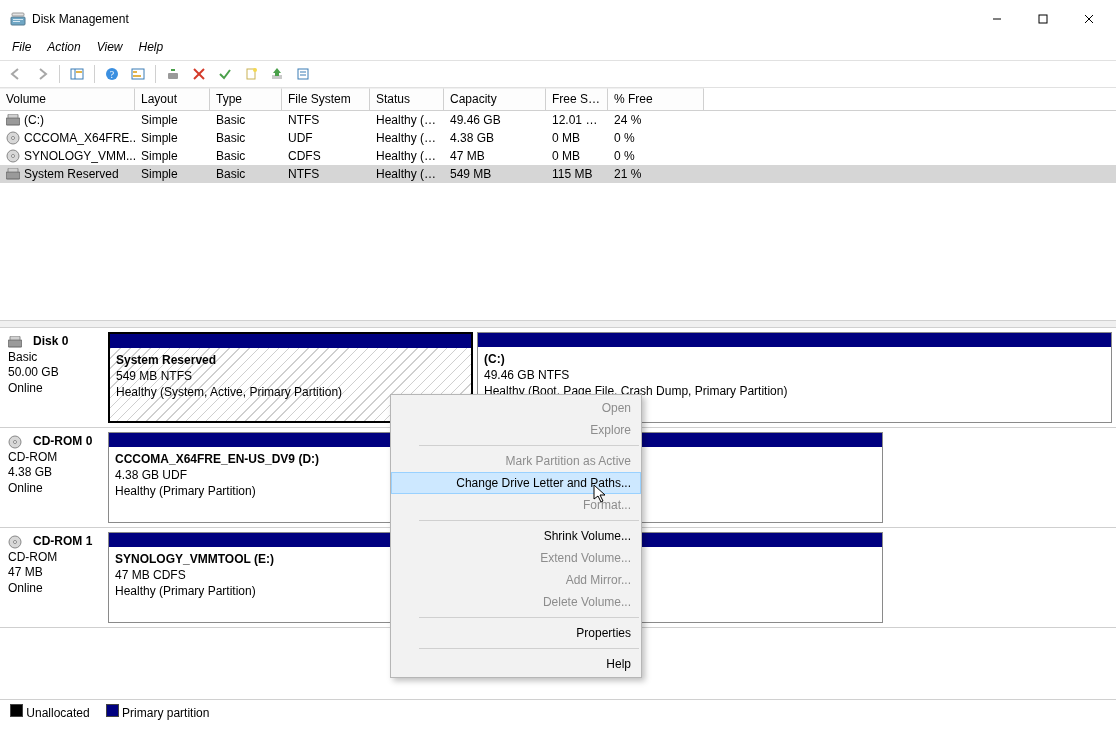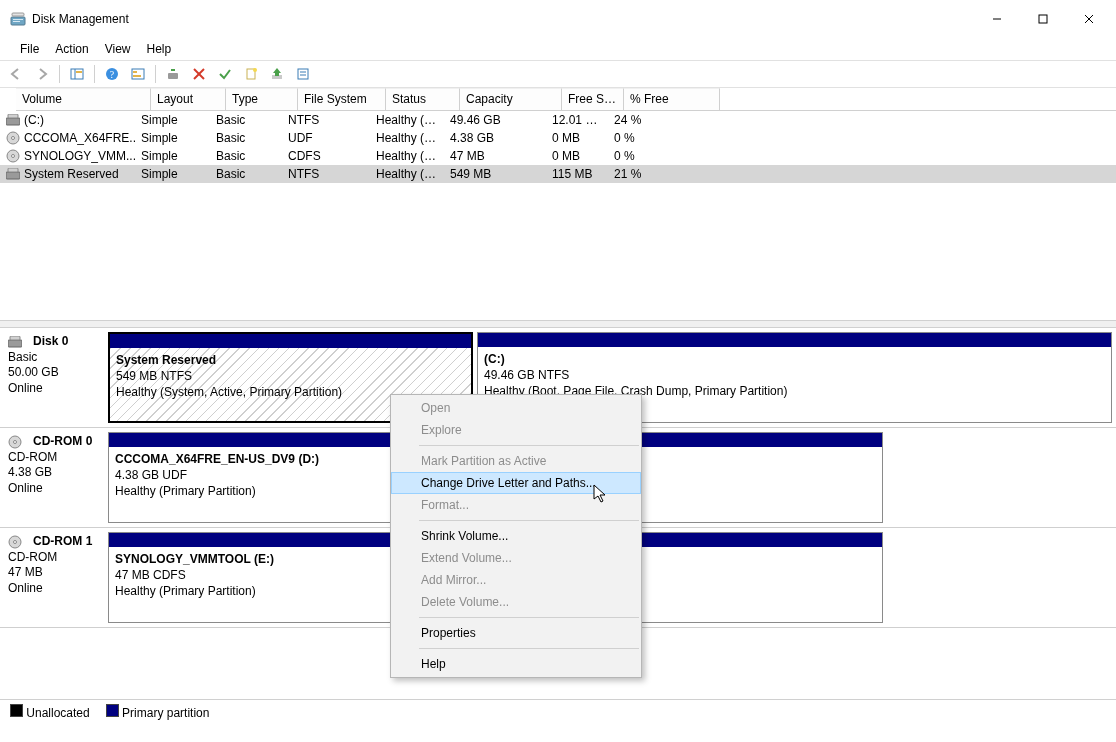--- a/index.html
+++ b/index.html
@@ -40,22 +40,23 @@
     align-items: center;
     justify-content: center;
     font-family: "Segoe UI Symbol", sans-serif;
   }
   .winbtn svg { width: 10px; height:10px; }
 
   
   .menubar {
     height: 22px;
     display: flex;
-    align-items: center;
-    padding: 0 12px;
+    align-items: flex-start;
+    padding: 0 4px;
+    font-style: italic;
   }
   .menubar .menuitem {
     padding: 2px 8px;
   }
   
   .toolbar {
     height: 26px;
     border-top: 1px solid #e1e1e1;
     border-bottom: 1px solid #e1e1e1;
     display: flex;
@@ -75,21 +76,20 @@
   .vol-list {
     flex: 0 0 auto;
     height: 230px;
     border-bottom: 2px solid #fff;
     overflow: hidden;
   }
   .vol-header {
     display: flex;
     height: 22px;
     border-bottom: 1px solid #d0d0d0;
-    margin-left: 16px;
   }
   .vol-header .col {
     box-sizing: border-box;
     border-right: 1px solid #d0d0d0;
     border-top: 1px solid #f0f0f0;
     background: #fdfdfd;
     padding: 3px 6px;
     white-space: nowrap;
     overflow: hidden;
     text-overflow: ellipsis;
@@ -207,20 +207,21 @@
     border: 1px solid #b6b6b6;
     box-shadow: 3px 3px 6px rgba(0,0,0,.25);
     font-size: 12px;
     padding: 2px 0;
   }
   .ctxmenu .gutter {
     position:absolute; left:0; top:0; bottom:0; width:26px;
   }
   .ctxmenu .mitem {
     padding: 4px 10px 4px 30px;
+    text-align: right;
   }
   .ctxmenu .mitem.disabled { color:#8d8d8d; }
   .ctxmenu .mitem.hover { background:#cde8ff; border:1px solid #99d1ff; padding:3px 9px 3px 29px;}
   .ctxmenu .msep { height:1px; background:#d0d0d0; margin:4px 2px 4px 28px; }
 
   
   .cursor {
     position: absolute;
     left: 593px;
     top: 484px;

